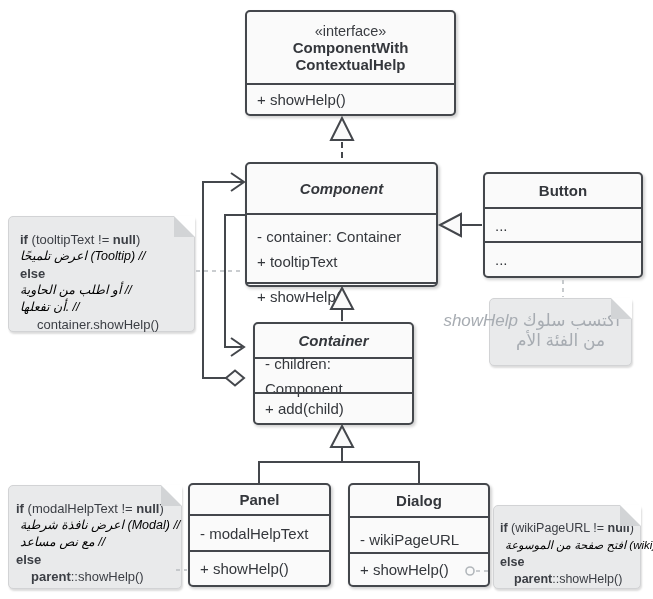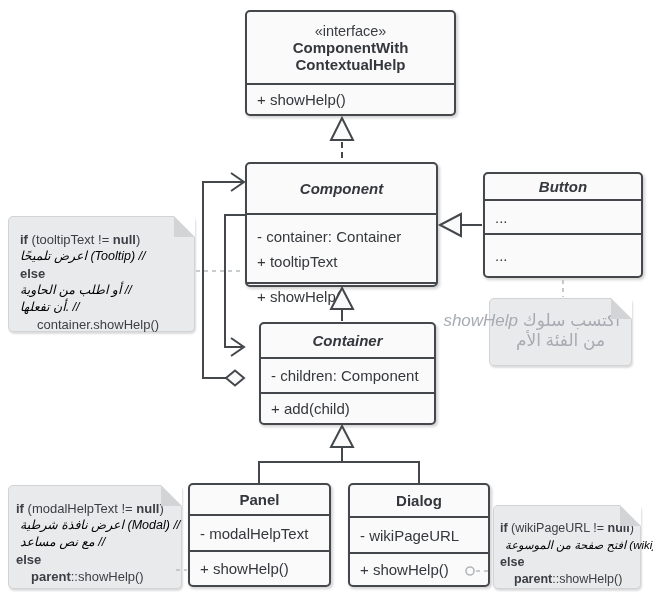--- a/index.html
+++ b/index.html
@@ -92,32 +92,32 @@
     <div class="row" style="height:69px;">
       <div>- container: Container</div>
       <div>+ tooltipText</div>
     </div>
     <div class="row grow">
       <div>+ showHelp()</div>
     </div>
   </div>
 
   <div class="cls" style="left:483px;top:172px;width:160px;height:106px;">
-    <div class="hd" style="height:25px;font-style:italic;">
+    <div class="hd" style="height:33px;">
       <span>Button</span>
     </div>
     <div class="row" style="height:34px;">
       <div>...</div>
     </div>
     <div class="row grow">
       <div>...</div>
     </div>
   </div>
 
-  <div class="cls abstract" style="left:259px;top:322px;width:177px;height:103px;">
+  <div class="cls abstract" style="left:253px;top:322px;width:161px;height:103px;">
     <div class="hd" style="height:33px;">
       <span>Container</span>
     </div>
     <div class="row" style="height:35px;">
       <div>- children: Component</div>
     </div>
     <div class="row grow">
       <div>+ add(child)</div>
     </div>
   </div>
@@ -131,21 +131,21 @@
     </div>
     <div class="row grow">
       <div>+ showHelp()</div>
     </div>
   </div>
 
   <div class="cls" style="left:348px;top:483px;width:142px;height:104px;">
     <div class="hd" style="height:31px;">
       <span>Dialog</span>
     </div>
-    <div class="row" style="height:36px;">
+    <div class="row" style="height:36px;justify-content:flex-end;">
       <div>- wikiPageURL</div>
     </div>
     <div class="row grow">
       <div>+ showHelp()</div>
     </div>
   </div>
 
   <div class="note" style="left:8px;top:216px;width:187px;height:116px;">
     <div class="nl"><span class="kw">if</span><span> (tooltipText != </span><span class="kw">null</span><span>)</span></div>
     <div class="nl cmt">اعرض تلميحًا (Tooltip) //</div>

